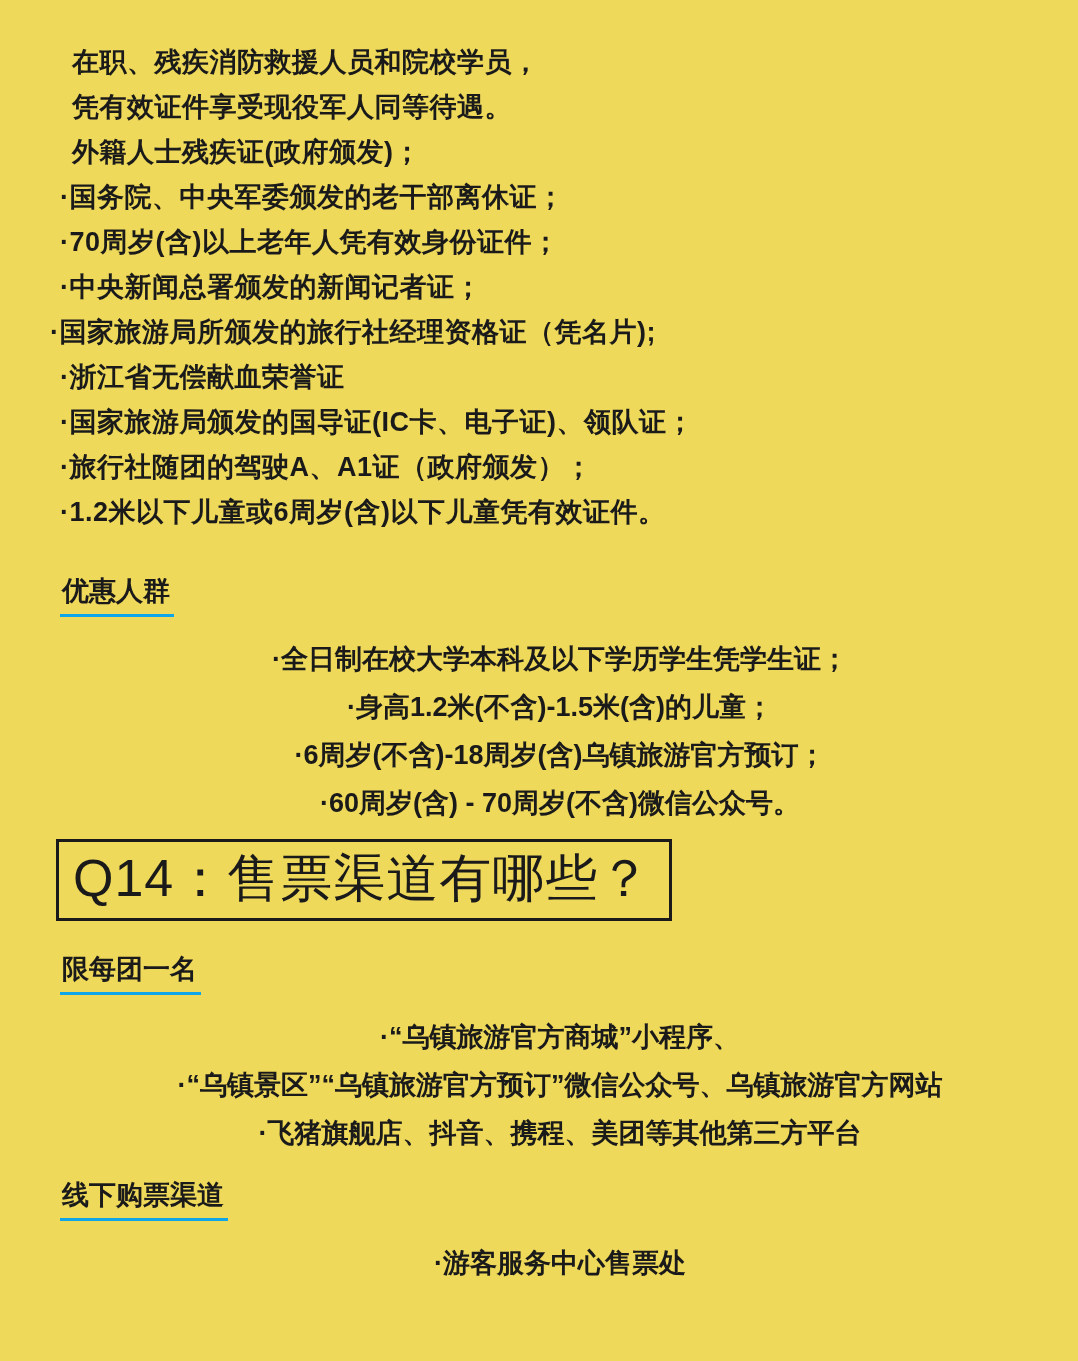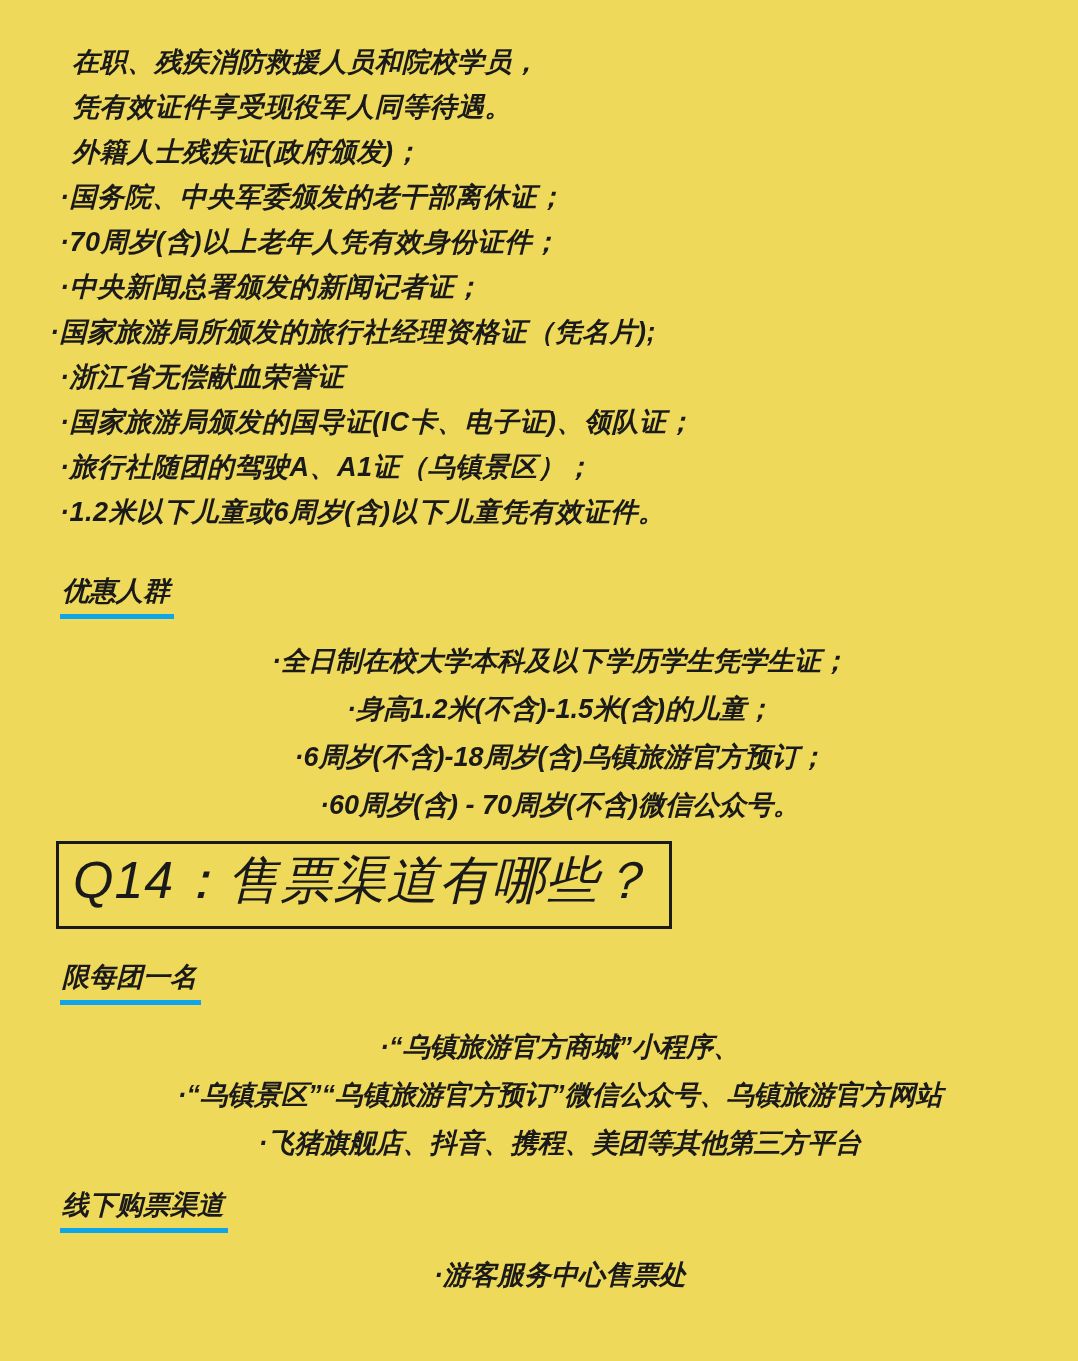--- a/index.html
+++ b/index.html
@@ -13,48 +13,47 @@
     font-family: "Liberation Sans", "DejaVu Sans", sans-serif;
     color: #1a1a1a;
     overflow: hidden;
   }
   .page {
     position: relative;
     width: 1078px;
     height: 1195px;
     box-sizing: border-box;
     padding: 40px 30px 0 50px;
-    font-style: italic;
   }
   .line {
     font-weight: bold;
     font-size: 27px;
     line-height: 45px;
     letter-spacing: 0.5px;
     white-space: nowrap;
   }
   .indent-0 { padding-left: 10px; }
   .indent-1 { padding-left: 22px; }
   .indent-2 { padding-left: 0px; }
   .block-gap { height: 36px; }
   .small-gap { height: 18px; }
   .section-head {
     font-weight: bold;
     font-size: 27px;
     line-height: 40px;
     display: inline-block;
-    border-bottom: 5px solid #0ea5e9;
+    border-bottom: 3px solid #0ea5e9;
     padding: 0 4px 3px 2px;
     margin-left: 10px;
   }
   .qbox {
     display: inline-block;
     border: 3px solid #1a1a1a;
     background: #efd95a;
-    padding: 6px 18px 16px 14px;
+    padding: 6px 18px 10px 14px;
     margin: 12px 0 10px 6px;
   }
   .qbox-text {
     font-size: 52px;
     line-height: 60px;
     font-weight: 400;
     letter-spacing: 1px;
     white-space: nowrap;
   }
   .list-line {
@@ -75,21 +74,21 @@
   <div>
     <div class="line indent-1">在职、残疾消防救援人员和院校学员，</div>
     <div class="line indent-1">凭有效证件享受现役军人同等待遇。</div>
     <div class="line indent-1">外籍人士残疾证(政府颁发)；</div>
     <div class="line indent-0">·国务院、中央军委颁发的老干部离休证；</div>
     <div class="line indent-0">·70周岁(含)以上老年人凭有效身份证件；</div>
     <div class="line indent-0">·中央新闻总署颁发的新闻记者证；</div>
     <div class="line indent-2">·国家旅游局所颁发的旅行社经理资格证（凭名片);</div>
     <div class="line indent-0">·浙江省无偿献血荣誉证</div>
     <div class="line indent-0">·国家旅游局颁发的国导证(IC卡、电子证)、领队证；</div>
-    <div class="line indent-0">·旅行社随团的驾驶A、A1证（乌镇景区）；</div>
+    <div class="line indent-0">·旅行社随团的驾驶A、A1证（政府颁发）；</div>
     <div class="line indent-0">·1.2米以下儿童或6周岁(含)以下儿童凭有效证件。</div>
   </div>
 
   <div class="block-gap"></div>
 
   <div class="section-head">优惠人群</div>
 
   <div class="small-gap"></div>
 
   <div>

